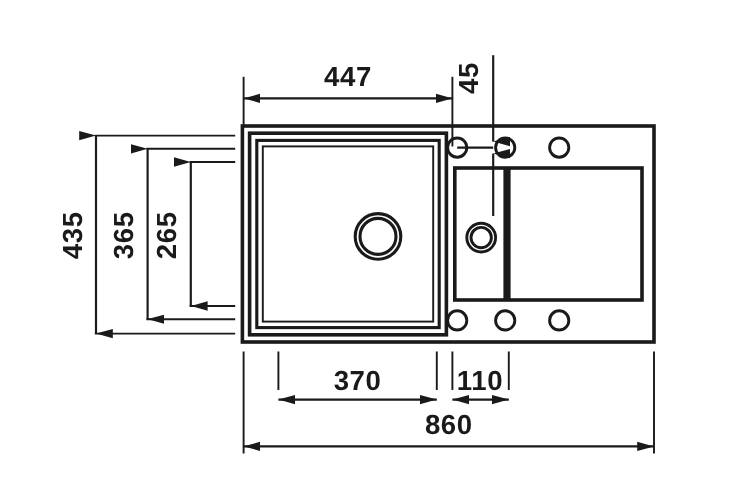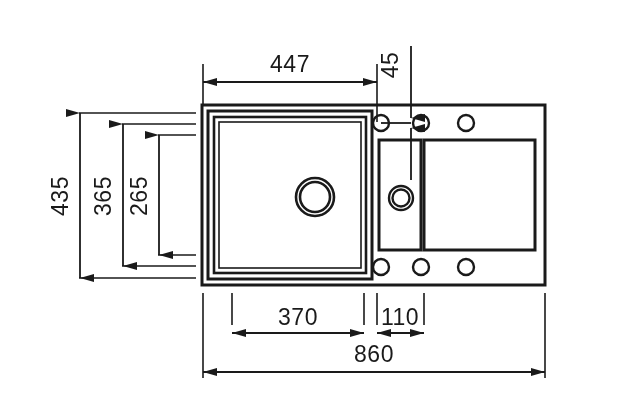--- a/index.html
+++ b/index.html
@@ -9,20 +9,21 @@
   }
   body {
     font-family: "Liberation Sans", sans-serif;
   }
   #drawing-root {
     position: relative;
     width: 553px;
     height: 401px;
     background: #ffffff;
     overflow: hidden;
+    font-weight: bold;
   }
   #tech-drawing {
     position: absolute;
     left: 0;
     top: 0;
     width: 621px;
     height: 401px;
     display: block;
   }
   .dim-text {

